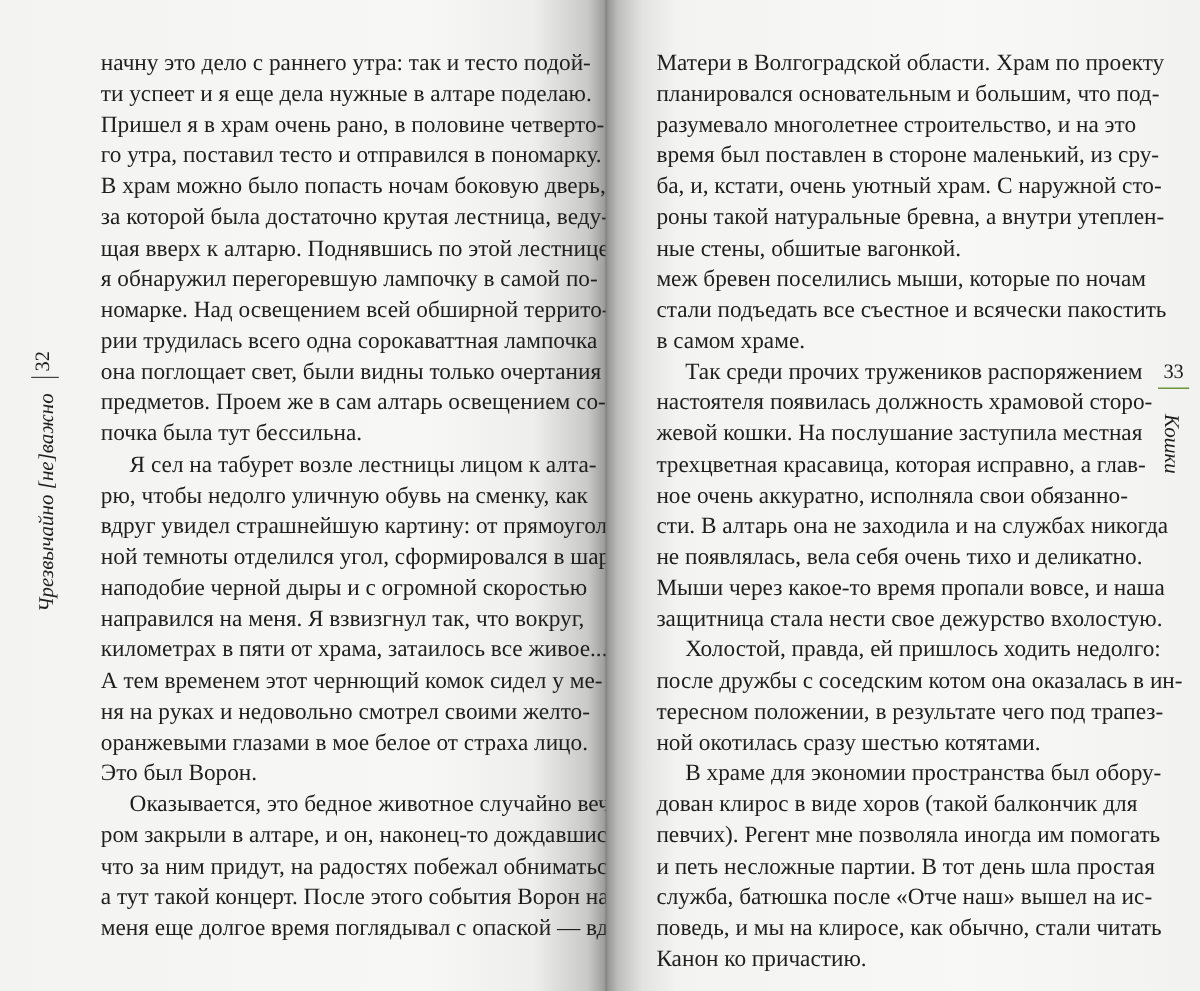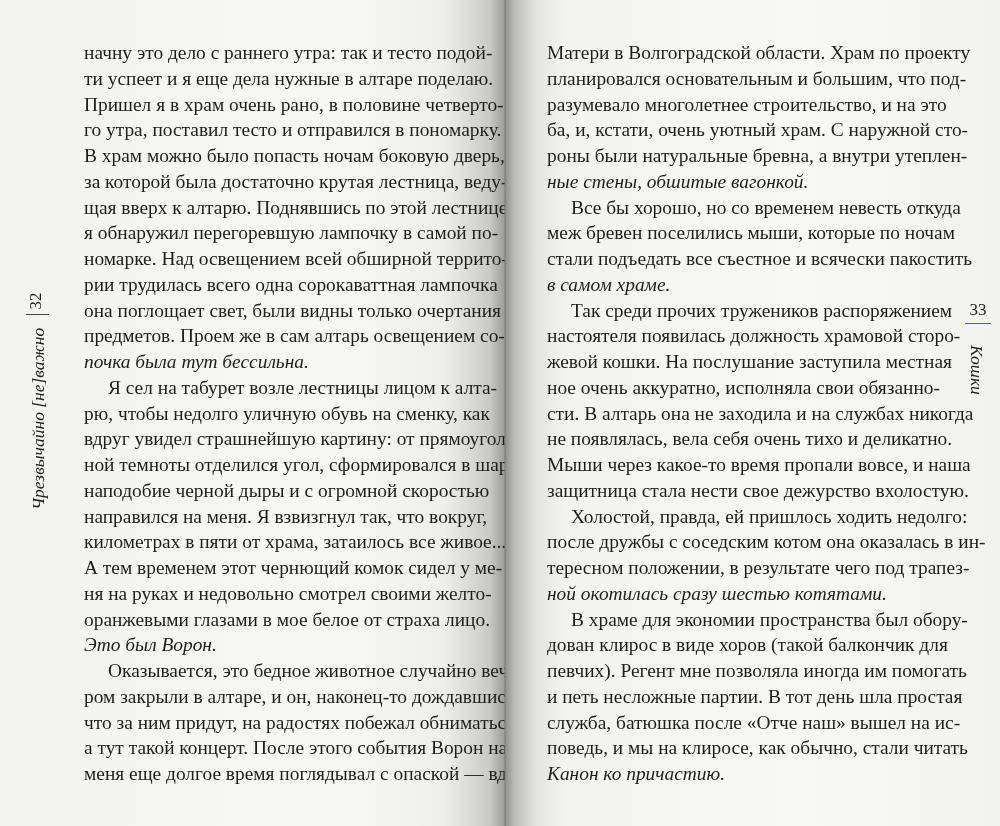--- a/index.html
+++ b/index.html
@@ -12,21 +12,21 @@
     .page { position: absolute; top: 0; height: 826px; }
     .page-left { left: 0; width: 505px;
       background: linear-gradient(to right, #f3f3f1 0%, #f7f7f5 70%, #eeeeec 88%, #c9c9c7 97%, #9a9a98 100%); }
     .page-right { left: 505px; width: 495px;
       background: linear-gradient(to right, #8f8f8d 0%, #bdbdbb 2%, #e2e2e0 6%, #f3f3f1 12%, #f8f8f6 60%, #f2f2f0 100%); }
     .gutter-line { position: absolute; left: 504px; top: 0; width: 2px; height: 826px; background: #7d7d7b; opacity: .55; }
     .text-block { position: absolute; font-size: 19.4px; line-height: 25.75px; }
     .page-left .text-block { left: 84px; top: 40px; width: 386px; }
     .page-right .text-block { left: 42px; top: 40px; width: 384px; }
     .line { display: block; white-space: nowrap; text-align: justify; text-align-last: justify; height: 25.75px; }
-    .line.last { text-align-last: left; font-style: italic; }
+    .line.last { text-align-last: left; }
     .line.indent { padding-left: 24px; }
     .folio { position: absolute; font-size: 17px; }
     .folio .num { display: block; text-align: center; padding-bottom: 3px; border-bottom: 1px solid #4d7c0f; width: 26px; }
     .running-head { position: absolute; font-style: italic; font-size: 17.5px; white-space: nowrap;
       transform-origin: left top; }
     .folio-left { left: 24px; top: 290px; }
     .folio-left .num { transform: rotate(-90deg); border-bottom: none; border-left: 1px solid #444; }
     .rh-left { left: 28px; top: 510px; transform: rotate(-90deg); }
     .folio-right { left: 965px; top: 300px; }
     .rh-right { left: 987px; top: 345px; transform: rotate(90deg); }
@@ -70,30 +70,31 @@
       <span class="line">а тут такой концерт. После этого события Ворон на</span>
       <span class="line">меня еще долгое время поглядывал с опаской — вдруг</span>
     </div>
 </div>
 
 <div class="page page-right">
   <div class="text-block" id="right-text">
       <span class="line">Матери в Волгоградской области. Храм по проекту</span>
       <span class="line">планировался основательным и большим, что под-</span>
       <span class="line">разумевало многолетнее строительство, и на это</span>
+      <span class="line">время был поставлен в стороне маленький, из сру-</span>
       <span class="line">ба, и, кстати, очень уютный храм. С наружной сто-</span>
-      <span class="line">роны были натуральные бревна, а внутри утеплен-</span>
+      <span class="line">роны такой натуральные бревна, а внутри утеплен-</span>
       <span class="line last">ные стены, обшитые вагонкой.</span>
-      <span class="line indent">Все бы хорошо, но со временем невесть откуда</span>
       <span class="line">меж бревен поселились мыши, которые по ночам</span>
       <span class="line">стали подъедать все съестное и всячески пакостить</span>
       <span class="line last">в самом храме.</span>
       <span class="line indent">Так среди прочих тружеников распоряжением</span>
       <span class="line">настоятеля появилась должность храмовой сторо-</span>
       <span class="line">жевой кошки. На послушание заступила местная</span>
+      <span class="line">трехцветная красавица, которая исправно, а глав-</span>
       <span class="line">ное очень аккуратно, исполняла свои обязанно-</span>
       <span class="line">сти. В алтарь она не заходила и на службах никогда</span>
       <span class="line">не появлялась, вела себя очень тихо и деликатно.</span>
       <span class="line">Мыши через какое-то время пропали вовсе, и наша</span>
       <span class="line">защитница стала нести свое дежурство вхолостую.</span>
       <span class="line indent">Холостой, правда, ей пришлось ходить недолго:</span>
       <span class="line">после дружбы с соседским котом она оказалась в ин-</span>
       <span class="line">тересном положении, в результате чего под трапез-</span>
       <span class="line last">ной окотилась сразу шестью котятами.</span>
       <span class="line indent">В храме для экономии пространства был обору-</span>

